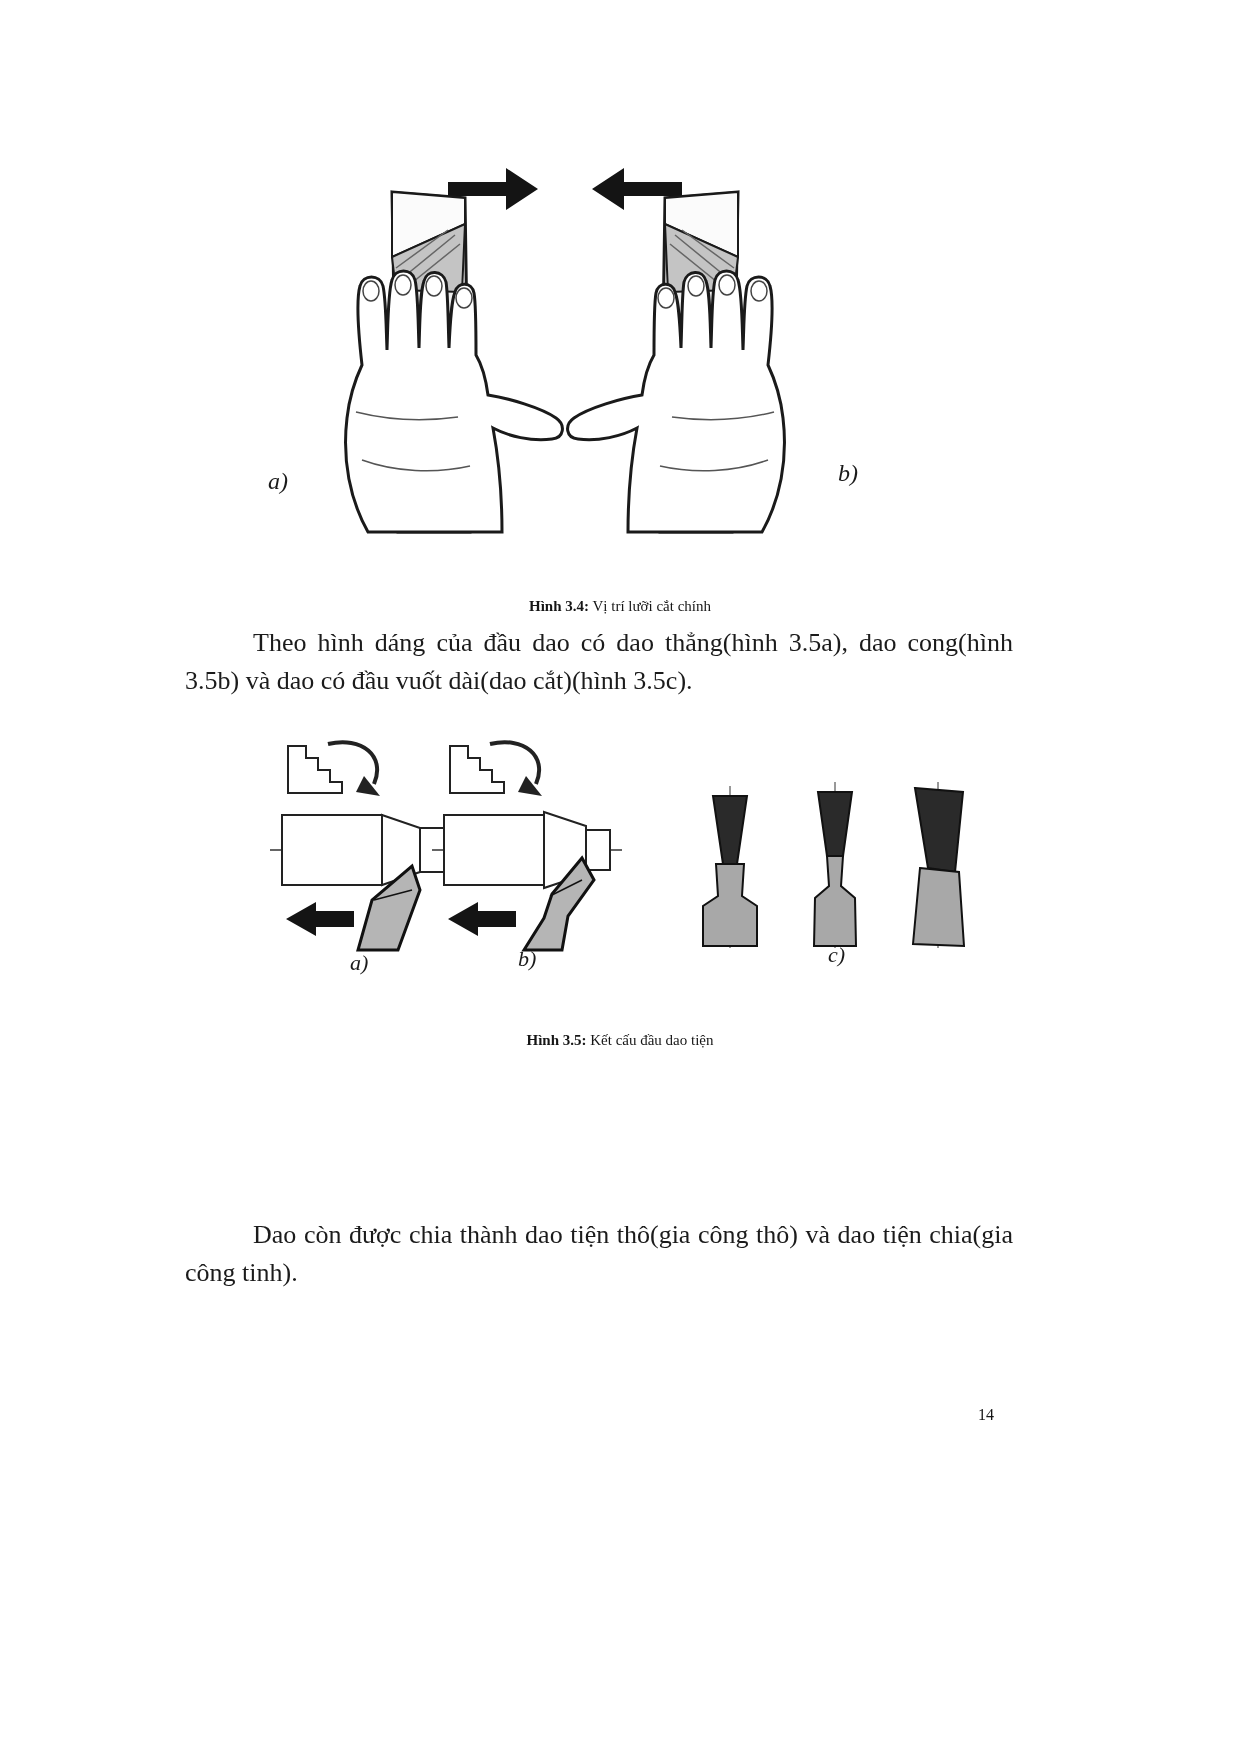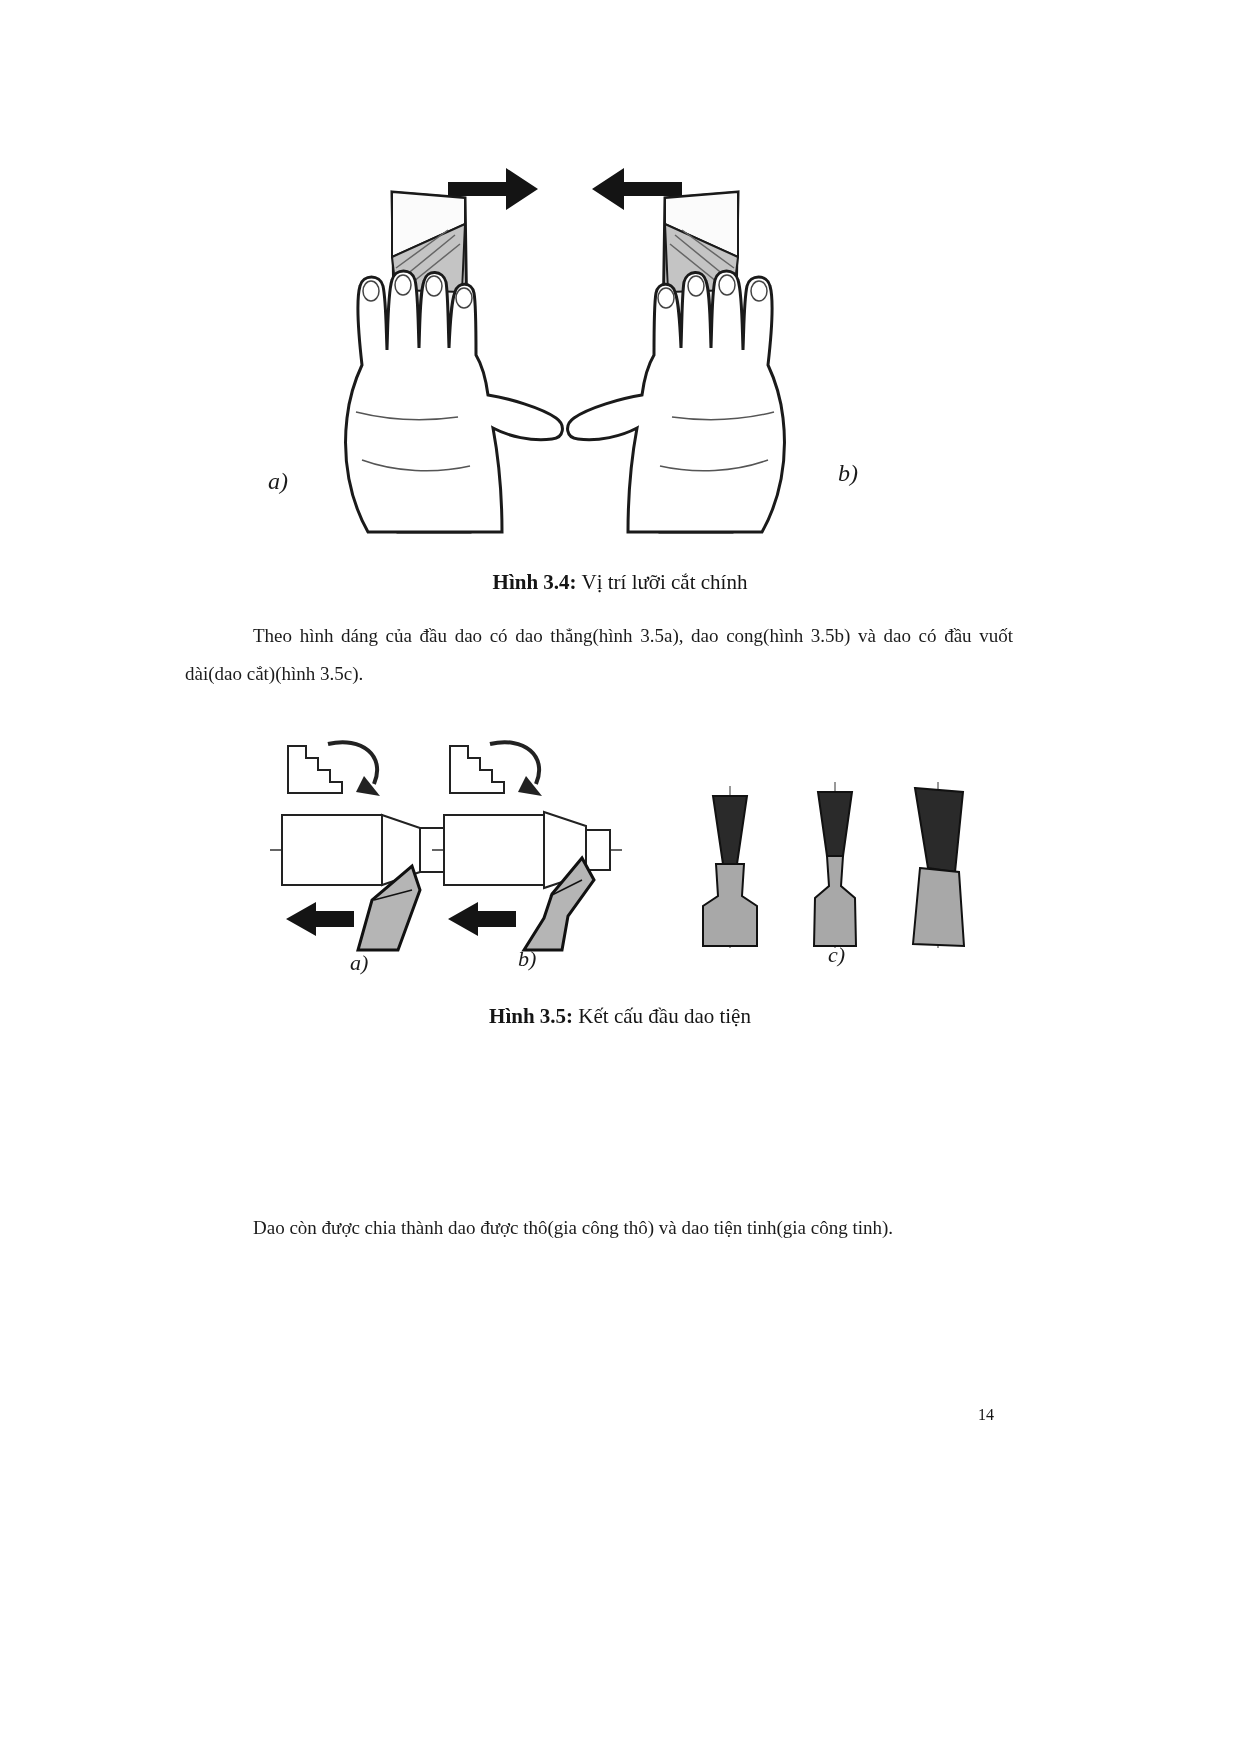--- a/index.html
+++ b/index.html
@@ -27,29 +27,30 @@
     position: absolute;
     font-size: 24px;
     font-style: italic;
     color: #1a1a1a;
   }
   .caption {
     position: absolute;
     left: 0;
     width: 1240px;
     text-align: center;
-    font-size: 21px;
+    font-size: 15px;
     color: #151515;
+    margin-top: 28px;
   }
   .caption .bold { font-weight: bold; }
   .para {
     position: absolute;
     left: 185px;
     width: 828px;
-    font-size: 19px;
+    font-size: 26px;
     line-height: 38px;
     text-align: justify;
     text-indent: 68px;
     color: #1b1b1b;
   }
   .para.justify-last { text-align-last: justify; }
   .page-number {
     position: absolute;
     left: 978px;
     top: 1406px;
@@ -163,18 +164,18 @@
     <span class="fig-label" style="left:80px; top:212px; font-size:22px;">a)</span>
     <span class="fig-label" style="left:248px; top:208px; font-size:22px;">b)</span>
     <span class="fig-label" style="left:558px; top:204px; font-size:22px;">c)</span>
   </div>
 
   <div class="caption" style="top:1004px;">
     <span class="bold">Hình 3.5:</span><span> Kết cấu đầu dao tiện</span>
   </div>
 
 
-  <p class="para" style="top:1190px;">Dao còn được chia thành dao được thô(gia công thô) và dao tiện tinh(gia công tinh).</p>
+  <p class="para" style="top:1190px;">Dao còn được chia thành dao tiện thô(gia công thô) và dao tiện chia(gia công tinh).</p>
 
 
   <div class="page-number">14</div>
 
 </div>
 
 </body></html>

